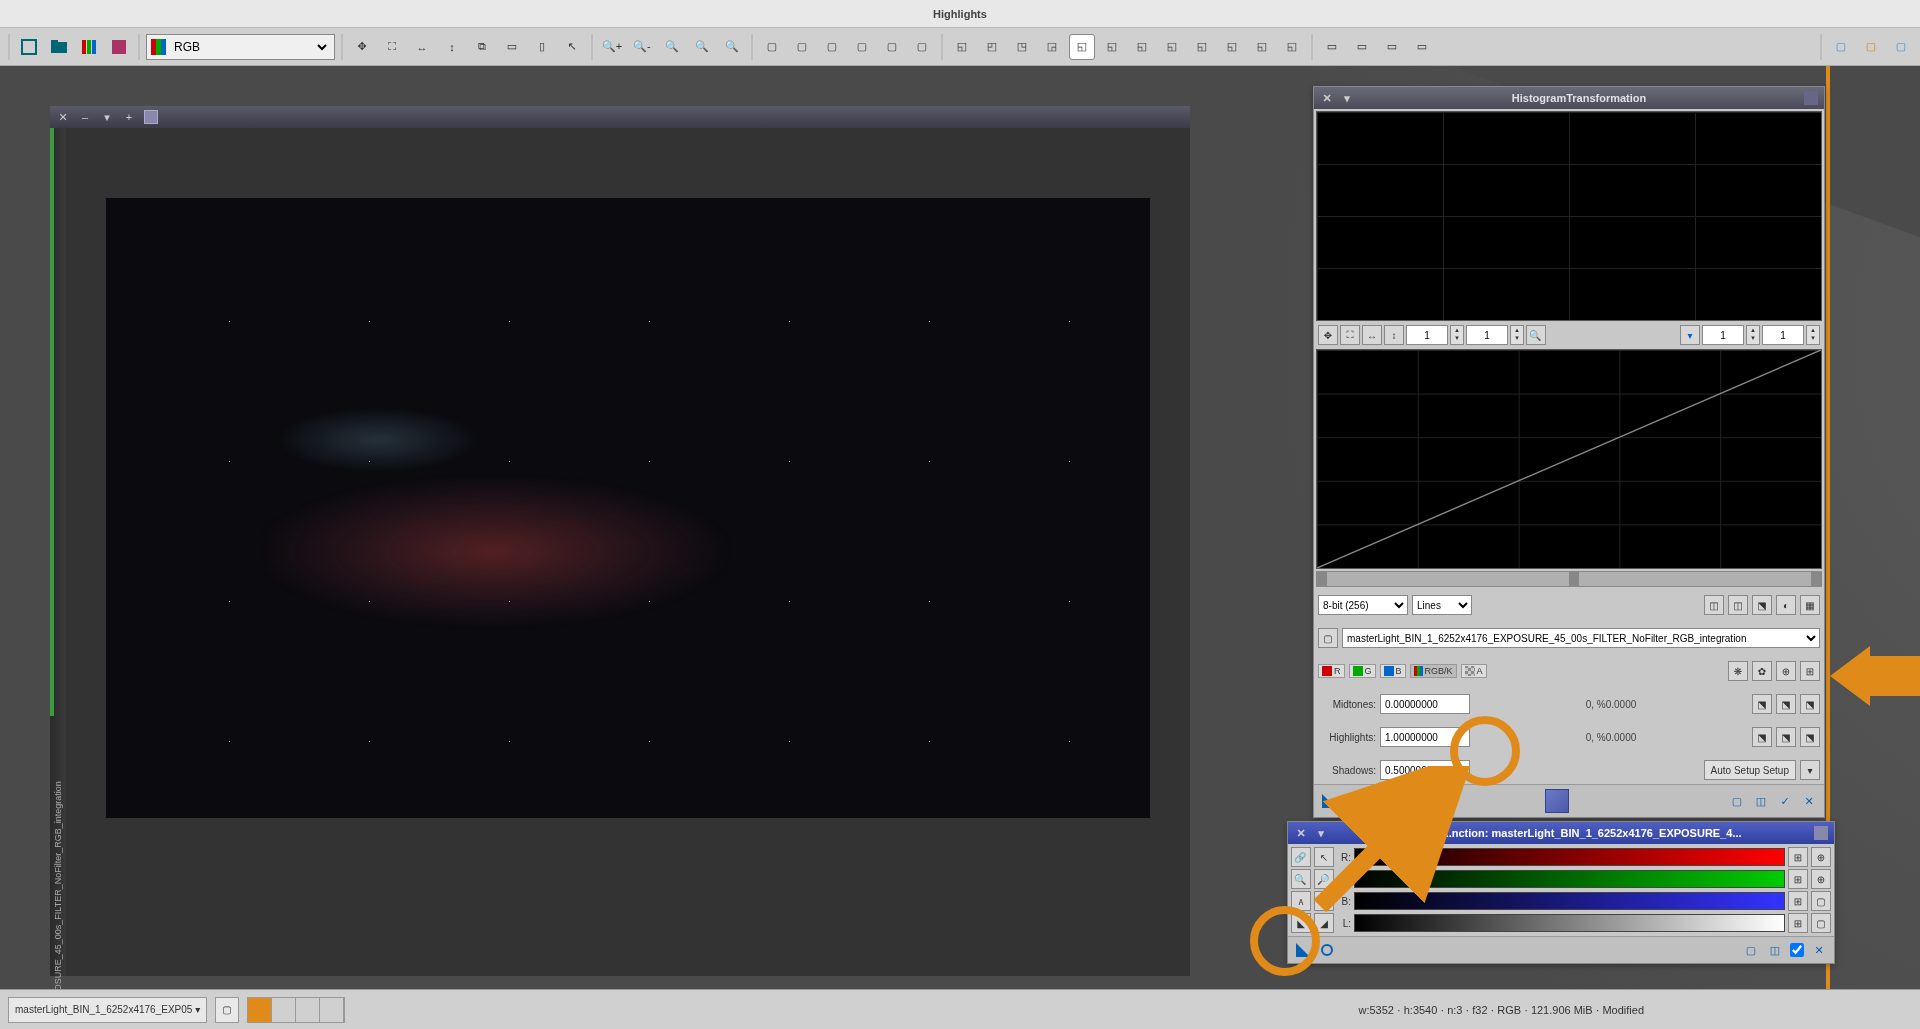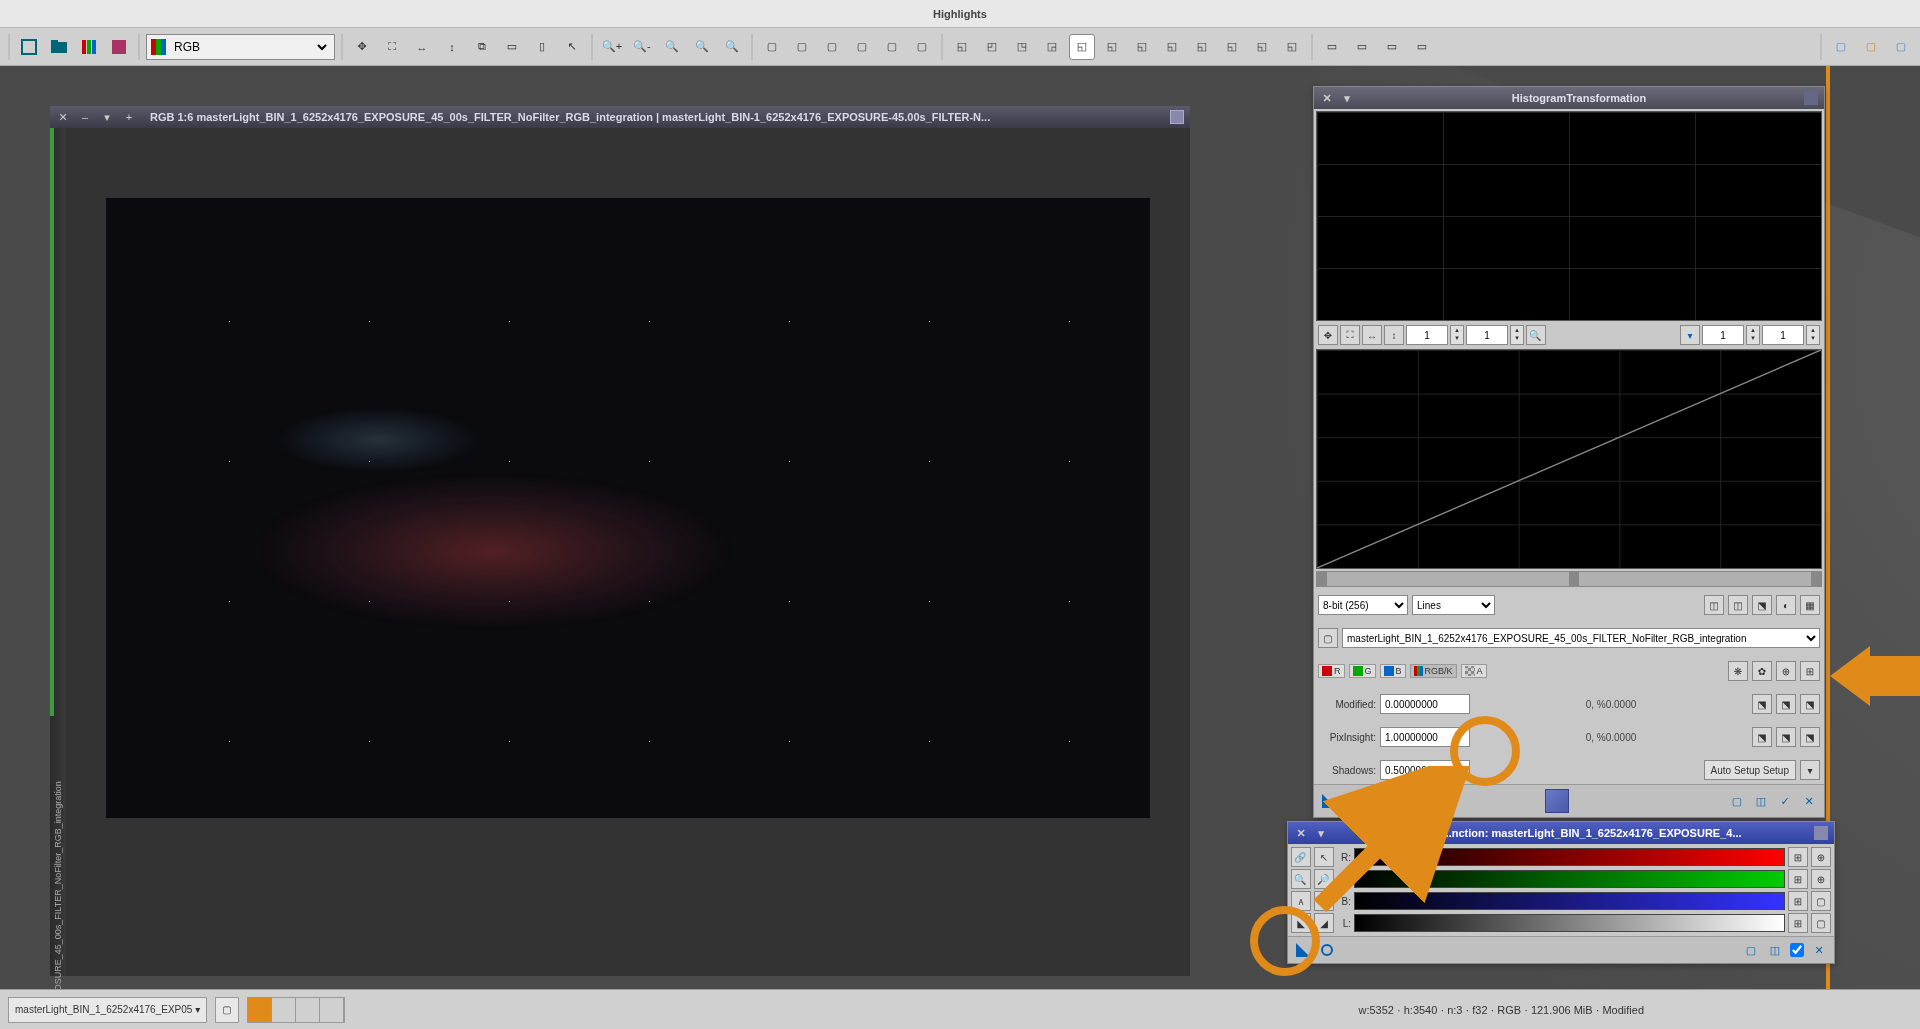--- a/index.html
+++ b/index.html
@@ -222,21 +222,20 @@
 <div class="workspace">
 
   <div class="vline" style="right:90px;top:0;height:930px"></div>
 
   <div class="image-window">
     <div class="img-titlebar">
       <span class="tctl">✕</span>
       <span class="tctl">–</span>
       <span class="tctl">▾</span>
       <span class="tctl">+</span>
-      <span class="ttext">RGB 1:6 masterLight_BIN_1_6252x4176_EXPOSURE_45_00s_FILTER_NoFilter_RGB_integration | masterLight_BIN-1_6252x4176_EXPOSURE-45.00s_FILTER-N...</span>
       <span class="ticon"></span>
     </div>
     <div class="img-body">
       <div class="img-sidebar">
         <div class="vbar"></div>
         <div class="vtext">masterLight_BIN_1_6252x4176_EXPOSURE_45_00s_FILTER_NoFilter_RGB_integration</div>
       </div>
       <div class="img-canvas">
         <div class="astro-img"></div>
       </div>
@@ -278,21 +277,21 @@
     </div>
     <div class="slider-track">
       <div class="slider-handle" style="left:0"></div>
       <div class="slider-handle" style="left:50%"></div>
       <div class="slider-handle" style="right:0"></div>
     </div>
 
     <div class="hist-ctrls">
       <div class="ctrl-row">
         <select style="width:90px"><option>8-bit (256)</option></select>
-        <select style="width:83px"><option>Lines</option></select>
+        <select style="width:60px"><option>Lines</option></select>
         <div class="fill"></div>
         <div class="mini-btn">◫</div>
         <div class="mini-btn">◫</div>
         <div class="mini-btn">⬔</div>
         <div class="mini-btn">◐</div>
         <div class="mini-btn">▦</div>
       </div>
       <div class="ctrl-row">
         <div class="mini-btn">▢</div>
         <select style="flex:1"><option>masterLight_BIN_1_6252x4176_EXPOSURE_45_00s_FILTER_NoFilter_RGB_integration</option></select>
@@ -322,29 +321,29 @@
             <span class="box" style="background:repeating-conic-gradient(#888 0 25%,#ccc 0 50%) 0/6px 6px"></span>
             <span>A</span>
           </span>
         <div class="fill"></div>
         <div class="mini-btn">❋</div>
         <div class="mini-btn">✿</div>
         <div class="mini-btn">⊕</div>
         <div class="mini-btn">⊞</div>
       </div>
       <div class="ctrl-row">
-        <span class="ctrl-label">Modified:</span>
+        <span class="ctrl-label">Midtones:</span>
         <input class="ctrl-input" value="0.00000000" style="">
         <span class="ctrl-static">0, %0.0000</span>
         <div class="mini-btn">⬔</div>
         <div class="mini-btn">⬔</div>
         <div class="mini-btn">⬔</div>
       </div>
       <div class="ctrl-row">
-        <span class="ctrl-label">PixInsight:</span>
+        <span class="ctrl-label">Highlights:</span>
         <input class="ctrl-input" value="1.00000000" style="">
         <span class="ctrl-static">0, %0.0000</span>
         <div class="mini-btn">⬔</div>
         <div class="mini-btn">⬔</div>
         <div class="mini-btn">⬔</div>
       </div>
       <div class="ctrl-row">
         <span class="ctrl-label">Shadows:</span>
         <input class="ctrl-input" value="0.50000000" style="">
         <div class="fill"></div>

